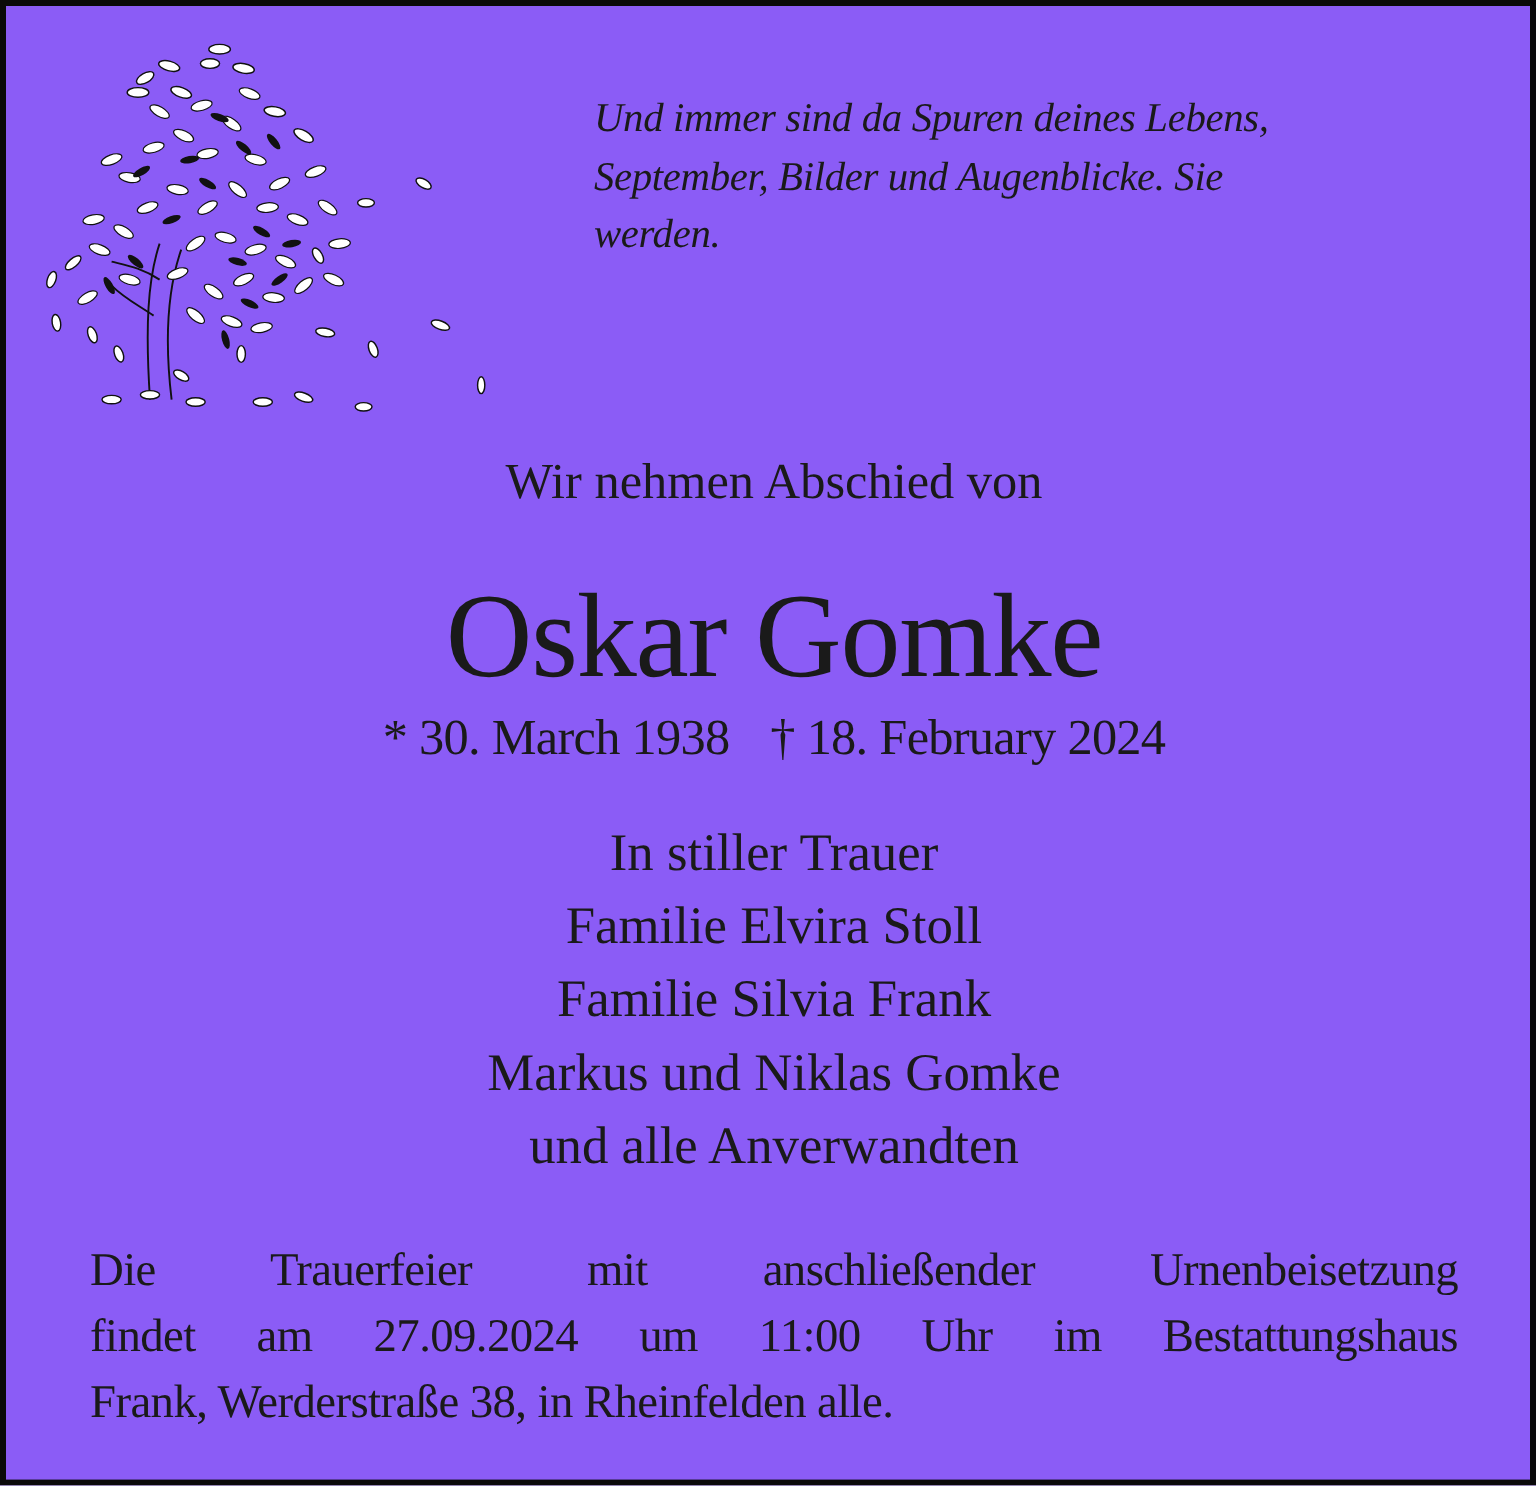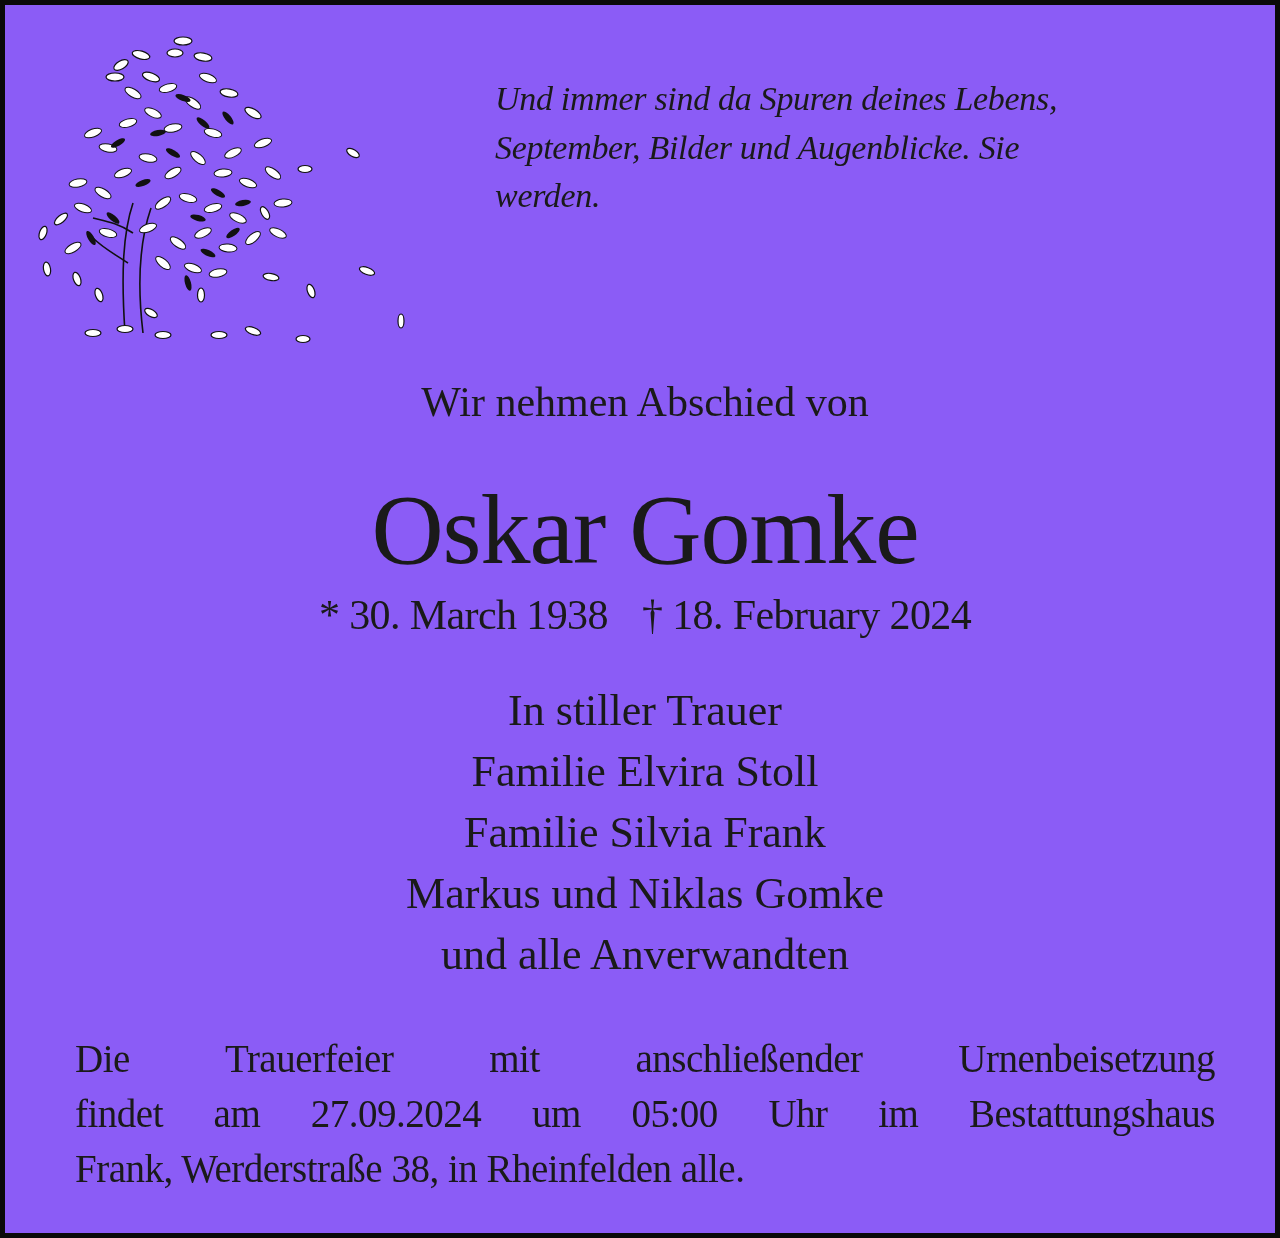--- a/index.html
+++ b/index.html
@@ -153,17 +153,17 @@
   <div class="center mourners serif">
     <span>In stiller Trauer</span>
     <span>Familie Elvira Stoll</span>
     <span>Familie Silvia Frank</span>
     <span>Markus und Niklas Gomke</span>
     <span>und alle Anverwandten</span>
   </div>
 
   <div class="ceremony serif">
     <span class="line">Die Trauerfeier mit anschließender Urnenbeisetzung</span>
-    <span class="line">findet am 27.09.2024 um 05:00 Uhr im Bestattungshaus</span>
+    <span class="line">findet am 27.09.2024 um 11:00 Uhr im Bestattungshaus</span>
     <span class="line last">Frank, Werderstraße 38, in Rheinfelden alle.</span>
   </div>
 
 </div>
 
 </body></html>

